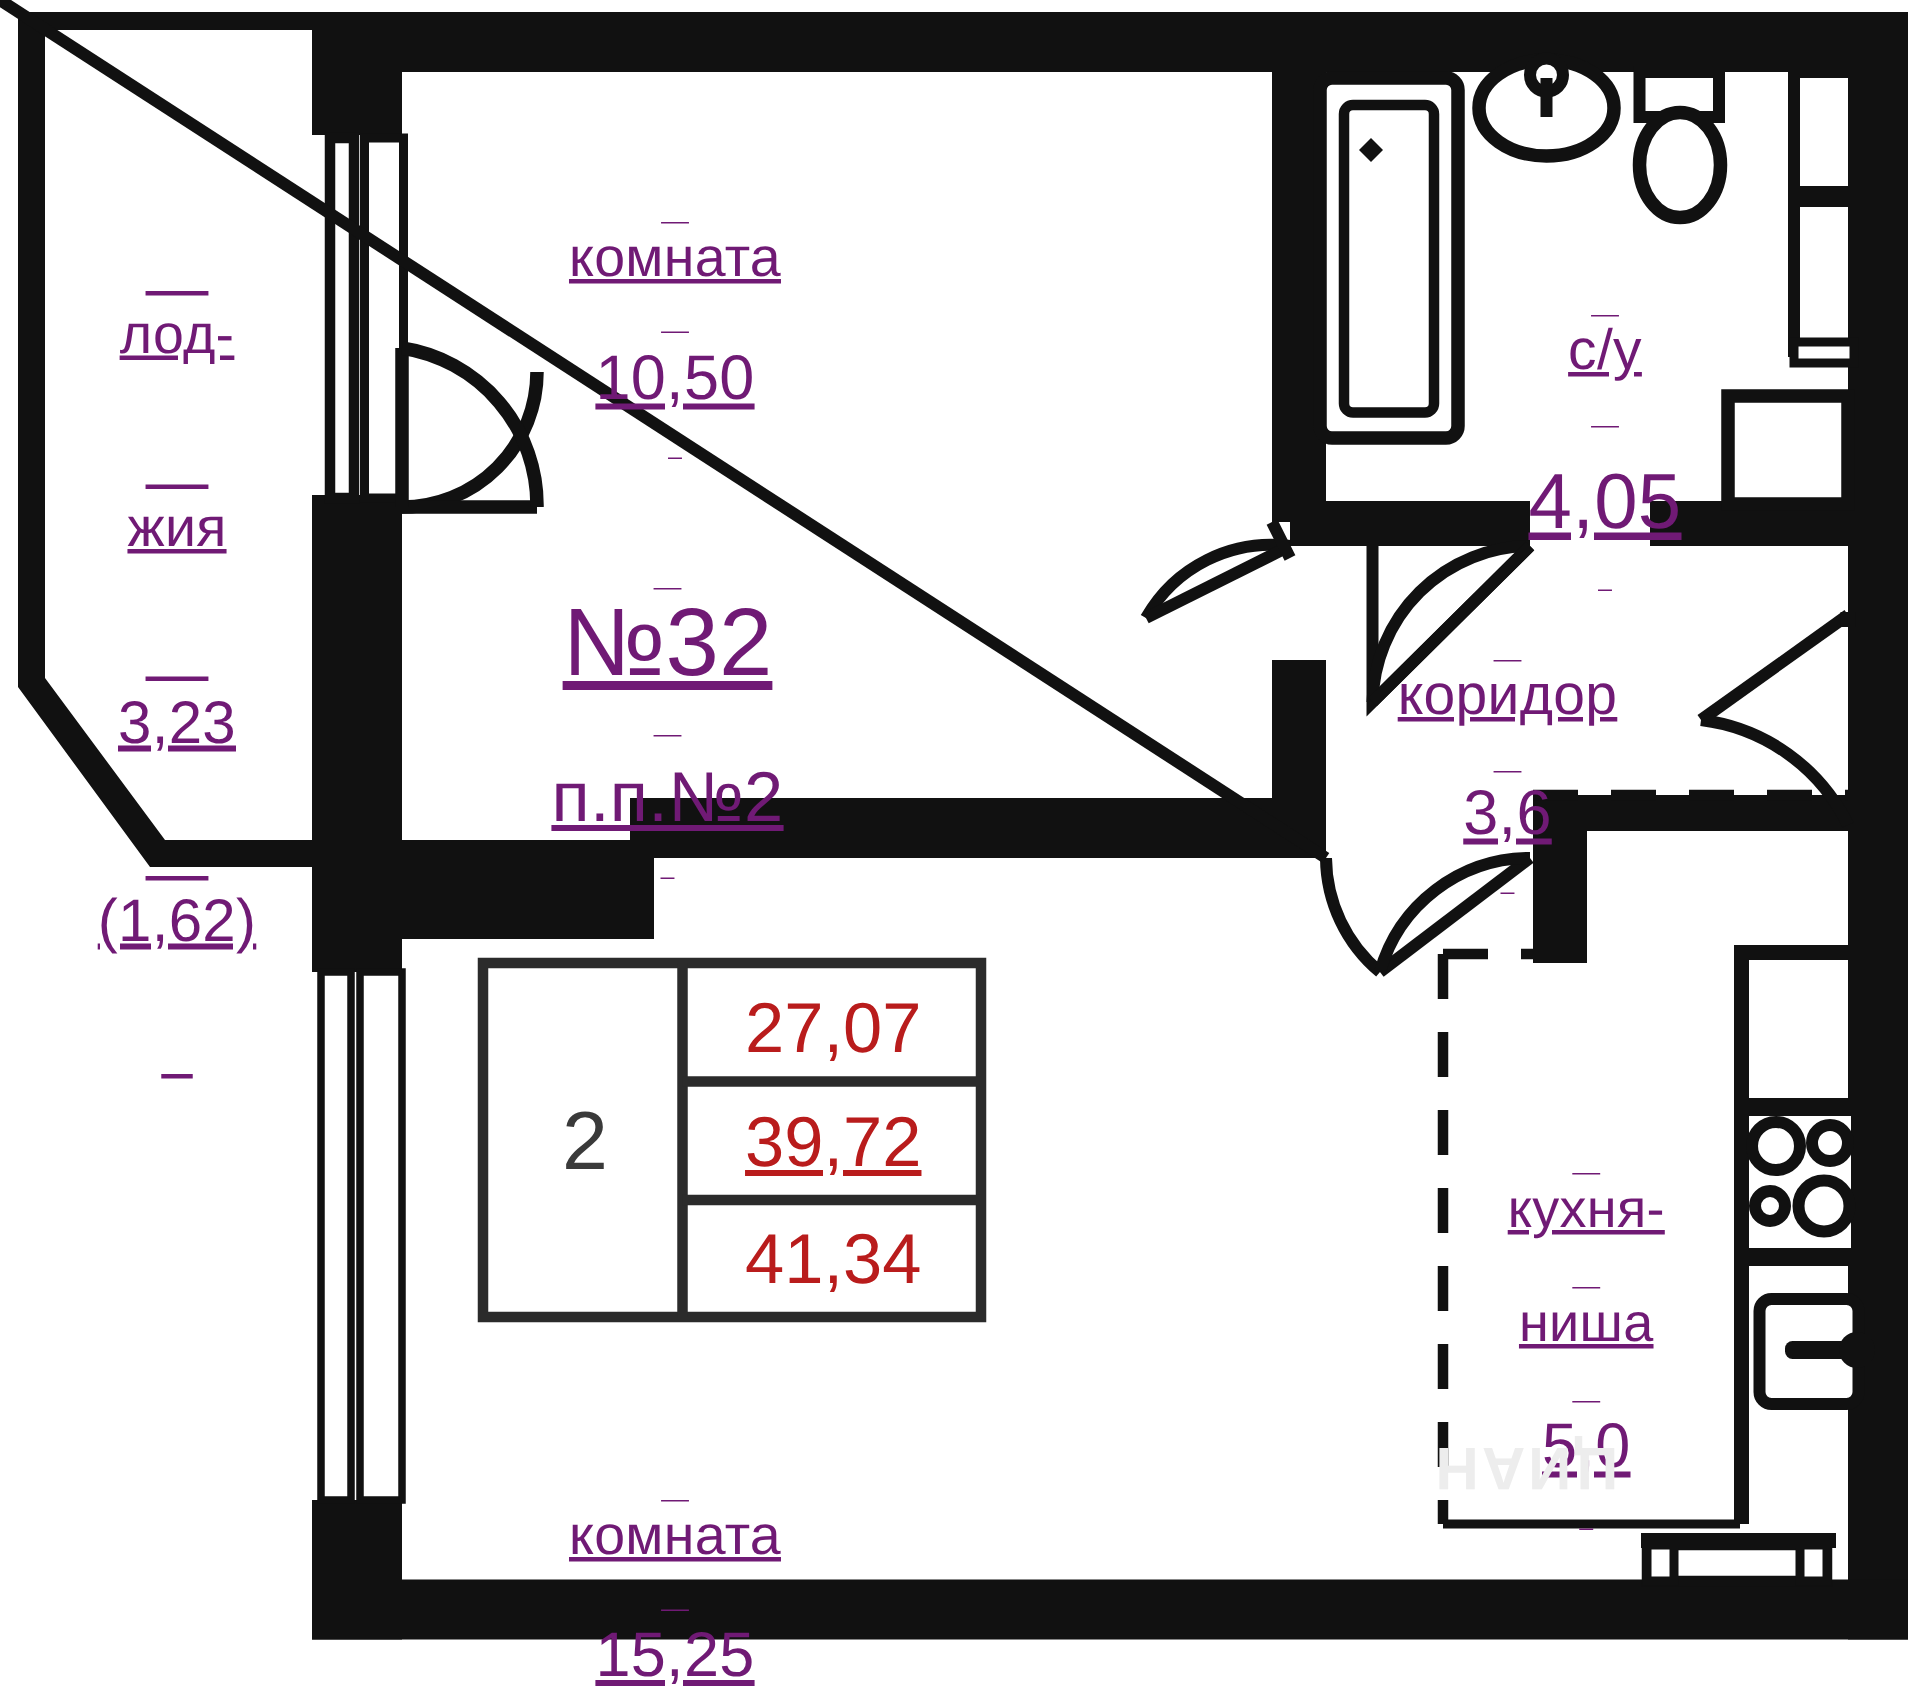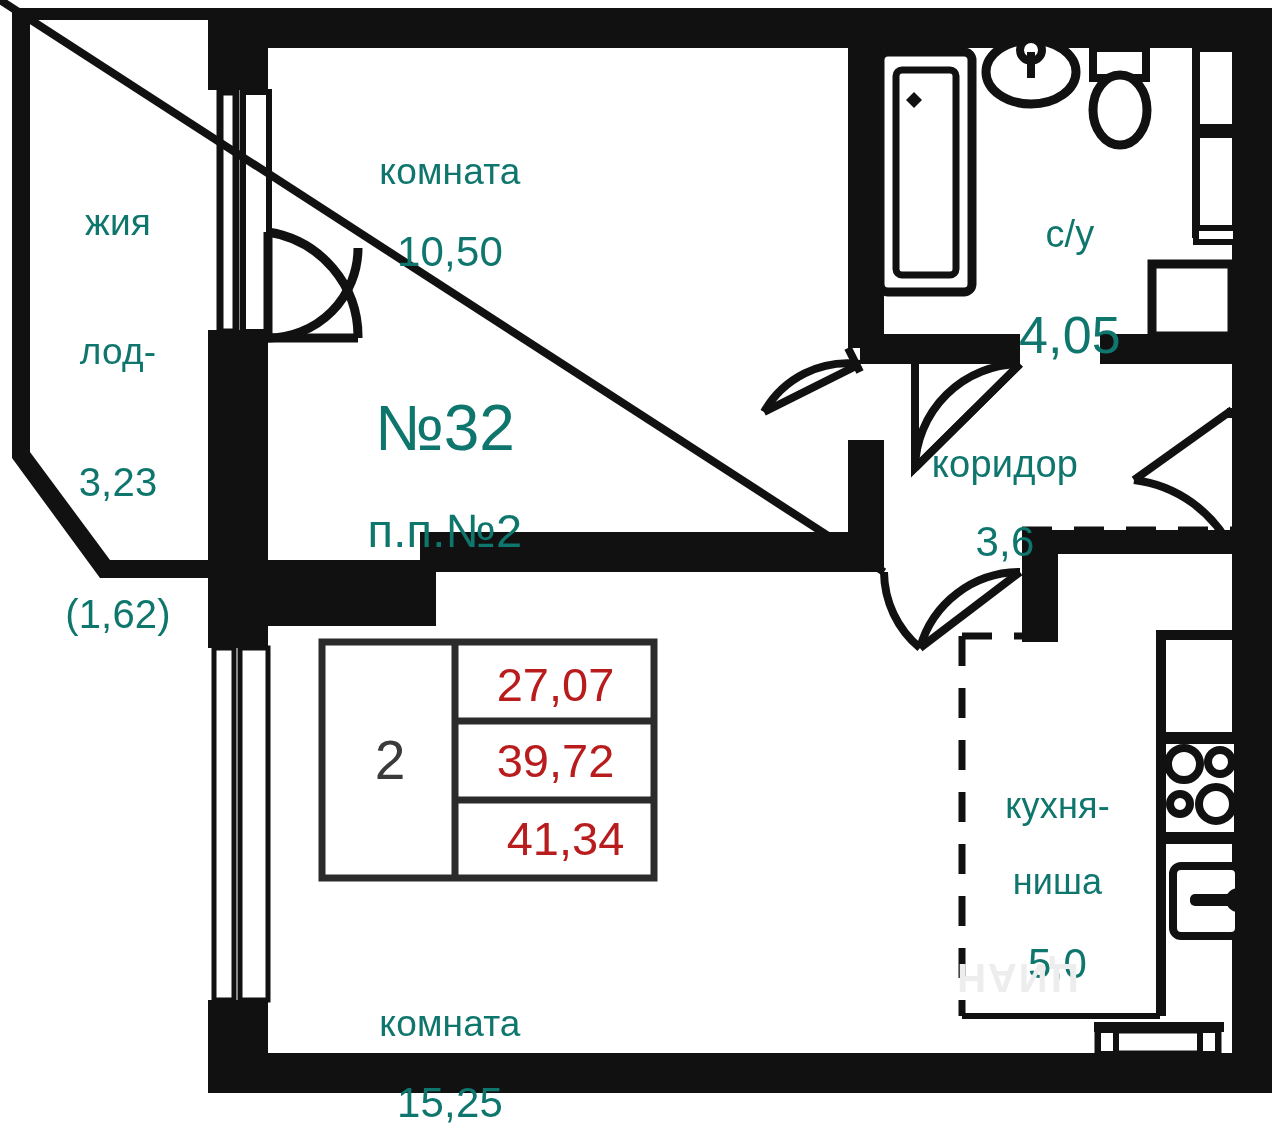--- a/index.html
+++ b/index.html
@@ -8,26 +8,27 @@
   #plan-root{
     position:relative;
     width:1280px;
     height:1133px;
     background:#ffffff;
     overflow:hidden;
   }
   #plan-svg{position:absolute;left:0;top:0;width:1280px;height:1133px;display:block;}
   .lbl{
     position:absolute;
-    color:#0f766e;
+    color:#701a75;
     text-align:center;
     line-height:1.06;
     white-space:pre;
     font-weight:500;
     letter-spacing:0.2px;
+    text-decoration:underline;
   }
   .lbl span{display:block;}
   .room-name{font-size:37px;}
   .room-area{font-size:41px;}
   .lbl-loggia{left:18px;top:116px;width:200px;font-size:37px;line-height:1.16;}
   .lbl-loggia .a1{font-size:40px;}
   .lbl-loggia .a2{font-size:40px;}
   .lbl-room1{left:300px;top:118px;width:300px;}
   .lbl-room1 .room-area{font-size:42px;margin-top:5px;}
   .lbl-su{left:975px;top:180px;width:190px;}
@@ -47,22 +48,22 @@
   .tbl-cell{
     position:absolute;
     display:flex;
     align-items:center;
     justify-content:center;
     color:#b91c1c;
     font-size:47px;
   }
   .tbl-rooms{left:325px;top:645px;width:130px;height:230px;color:#3a3a3a;font-size:55px;}
   .tbl-v1{left:458px;top:648px;width:195px;height:72px;}
-  .tbl-v2{left:458px;top:723px;width:195px;height:75px;}
-  .tbl-v3{left:458px;top:802px;width:195px;height:72px;padding-left:10px;}
+  .tbl-v2{left:458px;top:723px;width:195px;height:75px;text-decoration:underline;}
+  .tbl-v3{left:458px;top:802px;width:195px;height:72px;}
   .wm{
     position:absolute;
     left:955px;top:955px;
     font-size:40px;
     color:#ededed;
     letter-spacing:2px;
     transform:rotate(180deg);
     pointer-events:none;
     font-weight:600;
   }
@@ -211,22 +212,22 @@
     </g>
 
     <g>
       <line x1="1160" y1="736" x2="1236" y2="736" stroke="#111111" stroke-width="8"></line>
       <line x1="1160" y1="840" x2="1236" y2="840" stroke="#111111" stroke-width="8"></line>
     </g>
 
   </svg>
 
   <div class="lbl lbl-loggia">
+    <span class="room-name">лод-</span>
     <span class="room-name">жия</span>
-    <span class="room-name">лод-</span>
     <span class="a1">3,23</span>
     <span class="a2">(1,62)</span>
   </div>
 
   <div class="lbl lbl-room1">
     <span class="room-name">комната</span>
     <span class="room-area">10,50</span>
   </div>
 
   <div class="lbl lbl-su">

